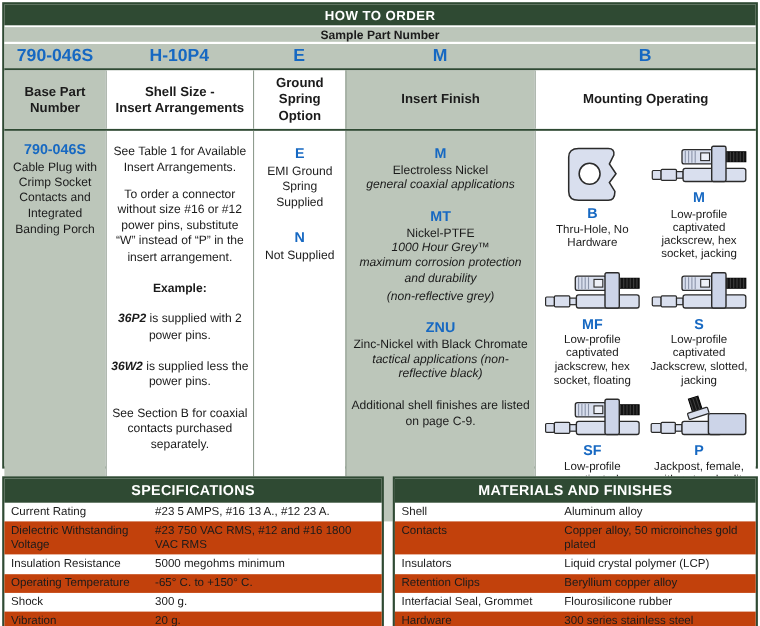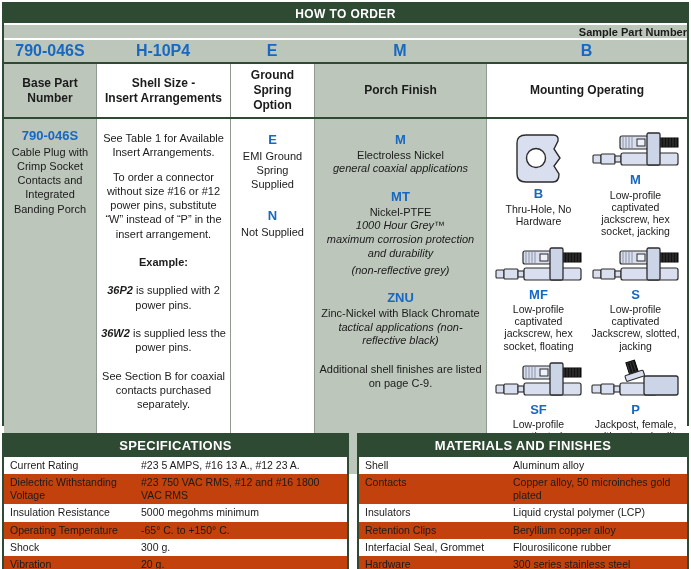--- a/index.html
+++ b/index.html
@@ -8,21 +8,21 @@
     width:691px; height:569px; overflow:hidden; background:#fff;
     font-family:"Liberation Sans","DejaVu Sans",sans-serif;
     color:#1b1b1b; position:relative;
   }
   
   .order { margin:2px 2px 0 2px; border:2px solid #2f4a33; height:424px;
            display:flex; flex-direction:column; background:#fff; }
   .o-title { background:#2f4a33; color:#fff; font-weight:bold; font-size:12px;
              text-align:center; line-height:21px; height:21px; letter-spacing:.4px;
              border-bottom:2px solid #fff; }
-  .o-sample { background:#bcc6ba; font-weight:bold; font-size:11px; text-align:right;
+  .o-sample { background:#bcc6ba; font-weight:bold; font-size:11px; text-align:center;
               line-height:15px; height:15px; border-bottom:2px solid #fff; }
   .grid5 { display:grid; grid-template-columns:92px 134px 84px 172px 1fr; }
   .o-codes { background:#bcc6ba; height:22px; }
   .o-codes > div { color:#1668c2; font-weight:bold; font-size:16px; text-align:center;
                    line-height:22px; }
   .o-heads { border-top:2px solid #2f4a33; border-bottom:2px solid #2f4a33; }
   .o-heads > div { font-weight:bold; font-size:12px; text-align:center; padding:4px 2px;
                    display:flex; flex-direction:column; justify-content:center;
                    min-height:46px; line-height:1.25; background:#fff; }
   .o-heads > div + div, .o-body > div + div { border-left:1px solid #8f9c8f; }
@@ -116,21 +116,21 @@
       <div>
         <span>Shell Size -</span>
         <span>Insert Arrangements</span>
       </div>
       <div>
         <span>Ground</span>
         <span>Spring</span>
         <span>Option</span>
       </div>
       <div class="green">
-        <span>Porch Finish</span>
+        <span>Insert Finish</span>
       </div>
       <div>
         <span>Mounting Operating</span>
       </div>
     </div>
 
     <div class="o-body grid5">
 
       <div class="cell green">
         <div class="code-blue">790-046S</div>

